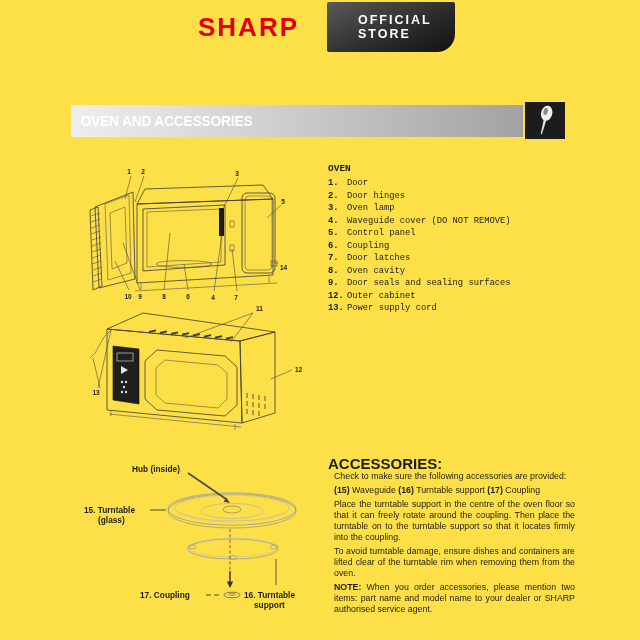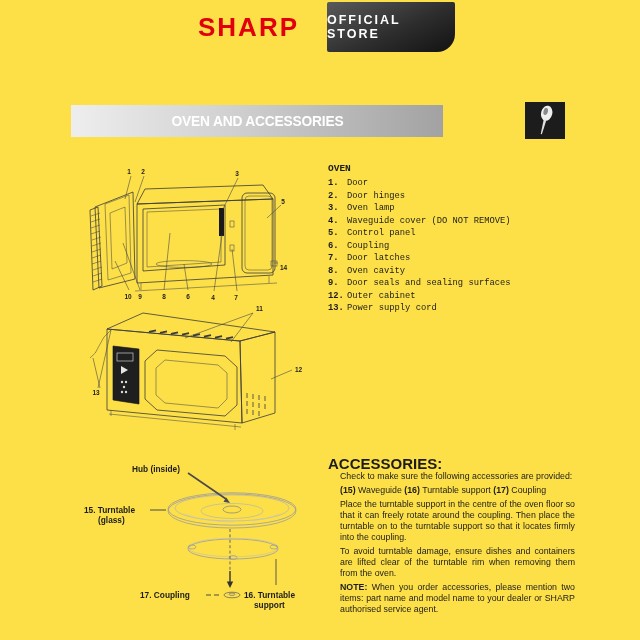--- a/index.html
+++ b/index.html
@@ -5,41 +5,41 @@
   html,body{margin:0;padding:0;background:#ffffff;}
   .canvas{position:relative;width:640px;height:640px;background:#fde047;overflow:hidden;
           font-family:"Liberation Sans", sans-serif;color:#1c1c1c;}
 
   
   .brand{position:absolute;left:198px;top:12px;font-size:26px;font-weight:700;
          letter-spacing:2px;color:#e2000f;}
   .badge{position:absolute;left:327px;top:2px;width:128px;height:50px;
          background:linear-gradient(155deg,#5a5a5a 0%,#2e2e2e 55%,#121212 100%);
          border-radius:2px 2px 18px 2px;display:flex;align-items:center;justify-content:center;}
-  .badge span{color:#ffffff;font-size:12.5px;font-weight:700;letter-spacing:2px;}
-
-  
-  .titlebar{position:absolute;left:71px;top:105px;width:372px;height:32px;
+  .badge span{color:#ffffff;font-size:12.5px;font-weight:700;letter-spacing:2px;margin-left:31px;}
+
+  
+  .titlebar{position:absolute;left:71px;top:105px;width:452px;height:32px;
             background:linear-gradient(90deg,#eeeeee 0%,#cfcfcf 45%,#a2a2a2 100%);
-            display:flex;align-items:center;justify-content:center;}
+            display:flex;align-items:center;justify-content:flex-start;}
   .titlebar span{color:#ffffff;font-size:14.5px;font-weight:700;letter-spacing:-0.2px;
                  padding-right:9px;transform:scaleX(0.95);transform-origin:right center;}
   .iconbox{position:absolute;left:525px;top:102px;width:40px;height:37px;background:#1c1c1c;
            display:flex;align-items:center;justify-content:center;}
 
   
   .ovenlist{position:absolute;left:328px;top:163px;width:248px;font-family:Liberation Mono, monospace;}
   .ovenlist .hd{font-size:9.5px;font-weight:700;margin-bottom:3px;}
   .row{display:flex;font-size:8.8px;line-height:12.55px;}
   .row .n{width:19px;font-weight:700;flex:0 0 19px;}
   .row .l{flex:1;}
 
   .acc{position:absolute;left:328px;top:458px;width:247px;font-size:8.8px;line-height:11px;}
   .acc .hd{font-size:15px;font-weight:700;margin-bottom:2px;}
-  .acc p{margin:0 0 3px 12px;text-align:justify;}
+  .acc p{margin:0 0 3px 6px;text-align:justify;}
   .acc p.nojust{text-align:left;}
   .b{font-weight:700;}
 
   
   svg{position:absolute;overflow:visible;}
   .d1{left:85px;top:163px;}
   .d2{left:85px;top:300px;}
   .d3{left:80px;top:455px;}
   svg text{font-family:"Liberation Sans", sans-serif;font-weight:700;fill:#1c1c1c;}
   .co{font-size:6.5px;}

